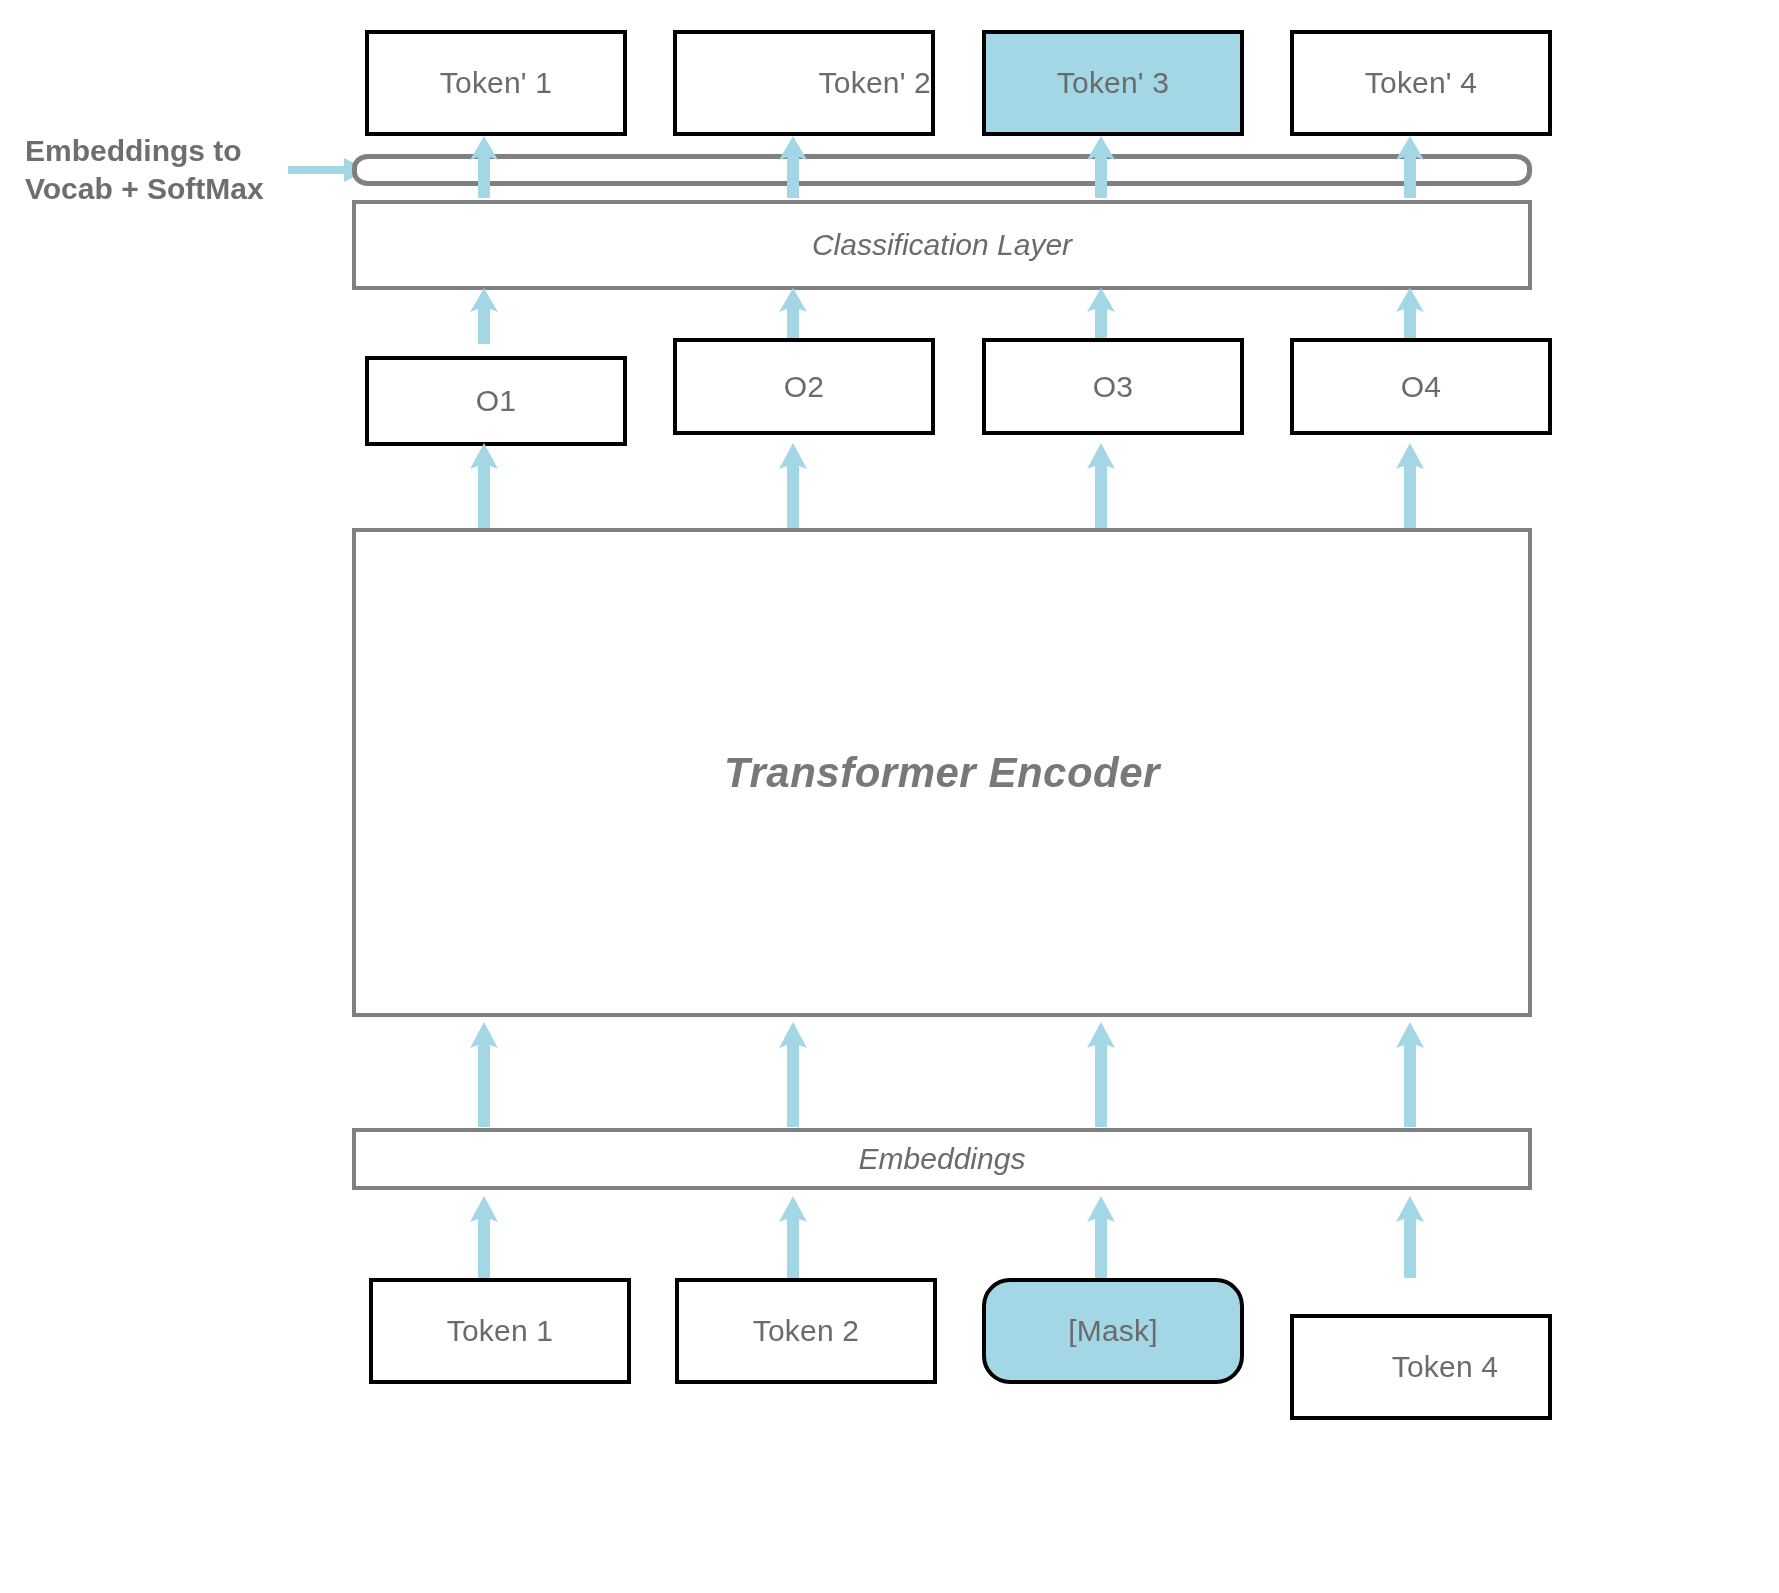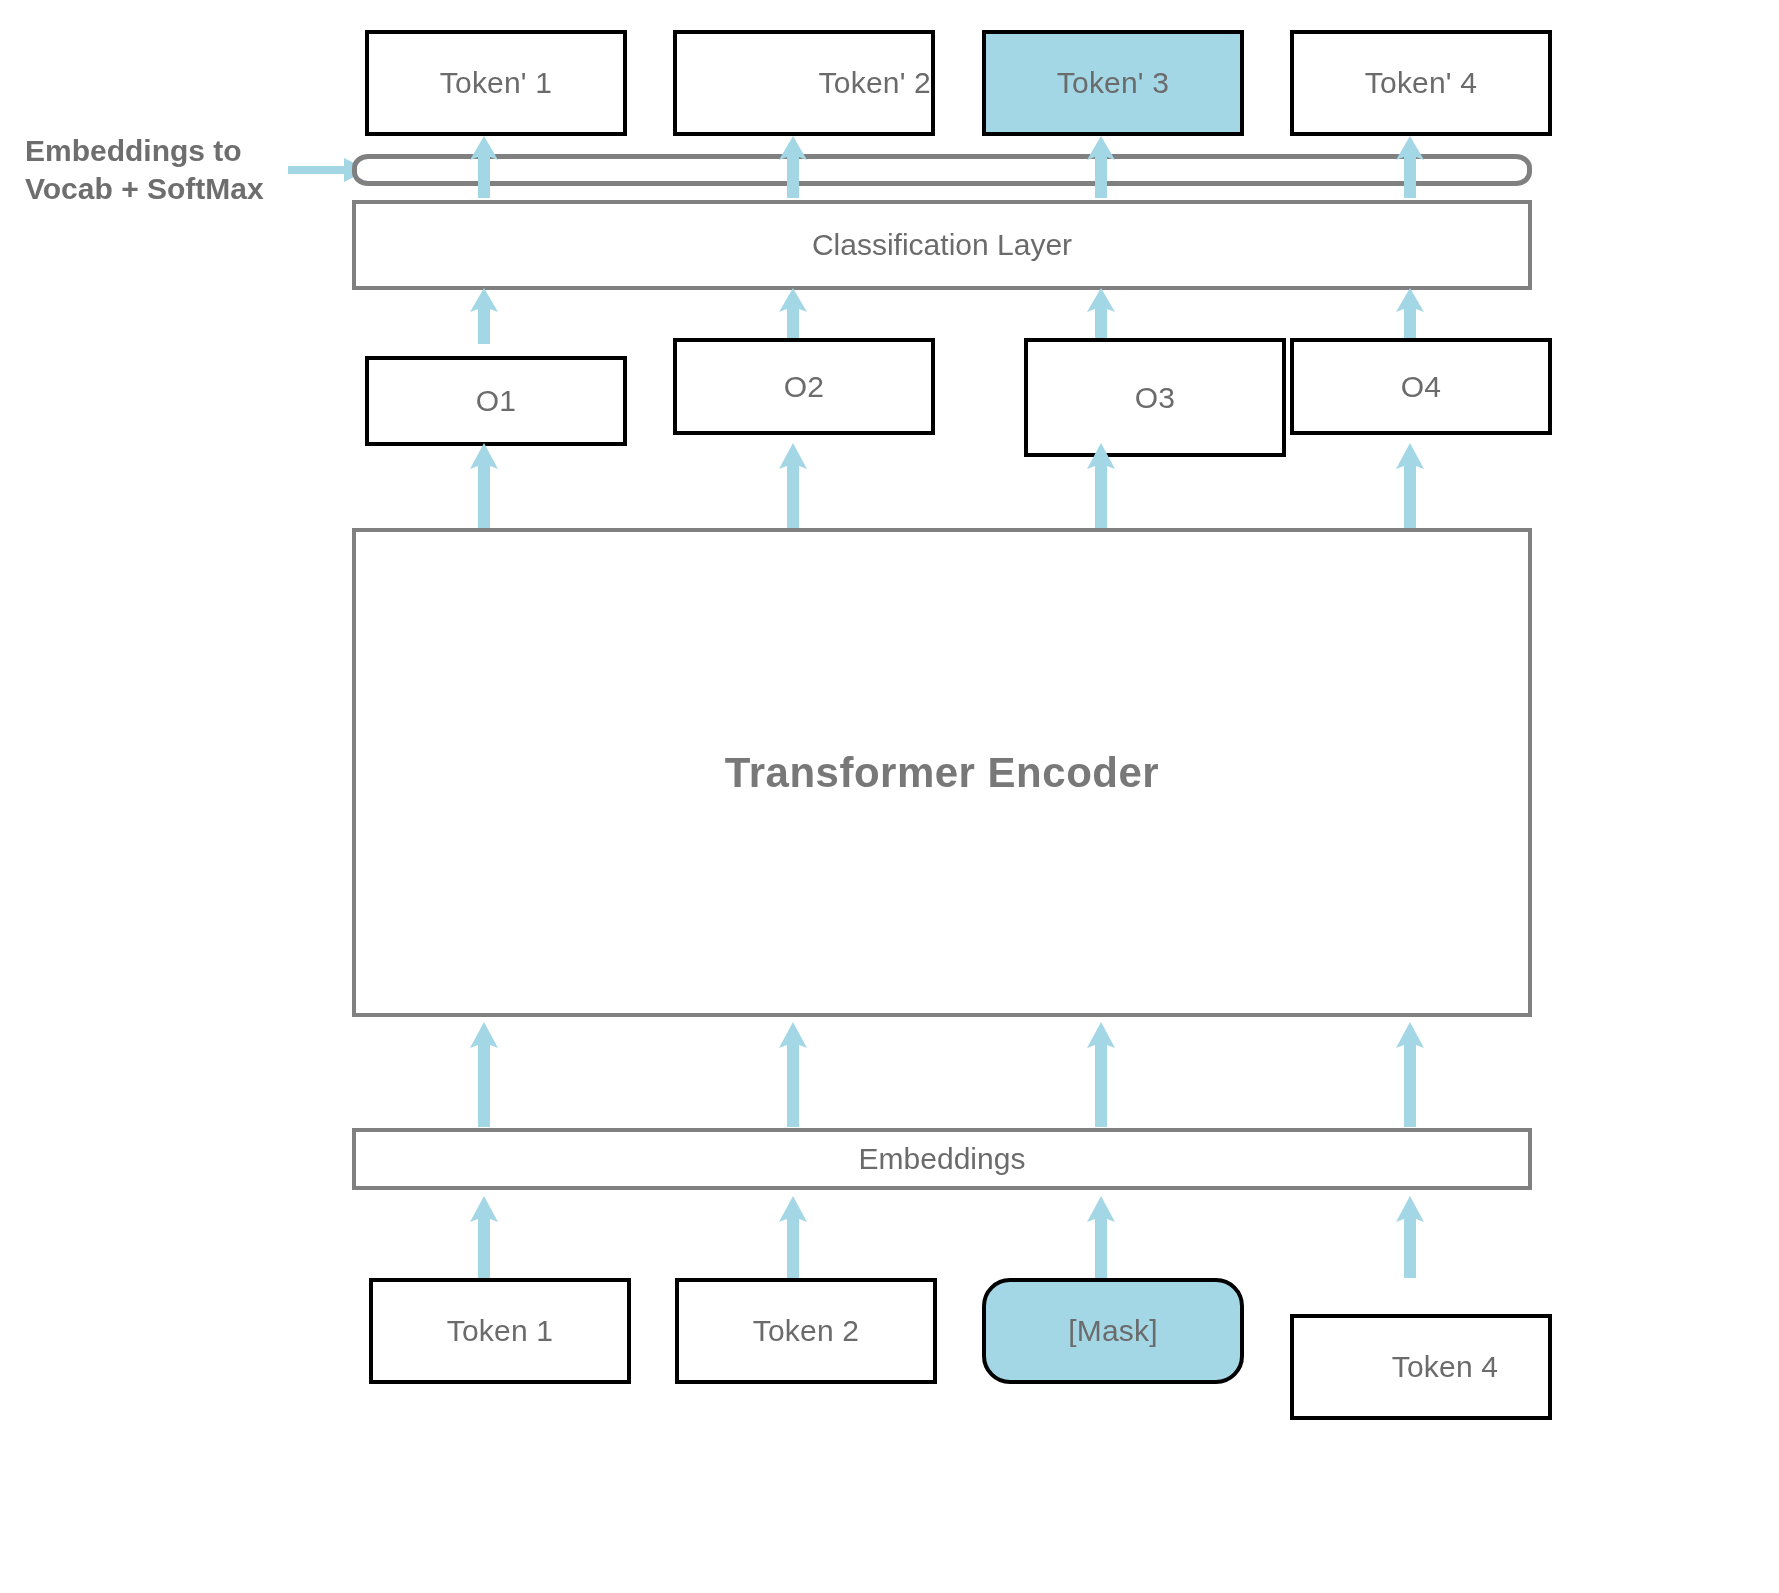--- a/index.html
+++ b/index.html
@@ -40,20 +40,21 @@
     position: absolute;
     box-sizing: border-box;
     border: 4px solid #808080;
     background: #ffffff;
     display: flex;
     align-items: center;
     justify-content: center;
     color: #6b6b6b;
     font-size: 30px;
     font-weight: 400;
+    font-style: italic;
   }
   .graypanel.encoder {
     font-size: 42px;
     font-weight: bold;
     color: #787878;
     letter-spacing: 0.5px;
   }
 
   
   .pillbar {
@@ -154,21 +155,21 @@
       <polygon points="22,0 36,24 28,21 28,56 16,56 16,21 8,24" fill="#a4d7e6"></polygon>
     </svg>
   </div>
 
   <div class="tokbox" style="left:353px; top:356px; width:262px; height:90px;">
     <span>O1</span>
   </div>
   <div class="tokbox" style="left:661px; top:338px; width:262px; height:97px;">
     <span>O2</span>
   </div>
-  <div class="tokbox" style="left:1012px; top:338px; width:262px; height:119px;">
+  <div class="tokbox" style="left:970px; top:338px; width:262px; height:97px;">
     <span>O3</span>
   </div>
   <div class="tokbox" style="left:1278px; top:338px; width:262px; height:97px;">
     <span>O4</span>
   </div>
 
   <div class="arrow-up" style="left:462px; top:443px; width:44px; height:88px;">
     <svg width="44" height="88" viewBox="0 0 44 88">
       <polygon points="22,0 36,26 28,23 28,88 16,88 16,23 8,26" fill="#a4d7e6"></polygon>
     </svg>

